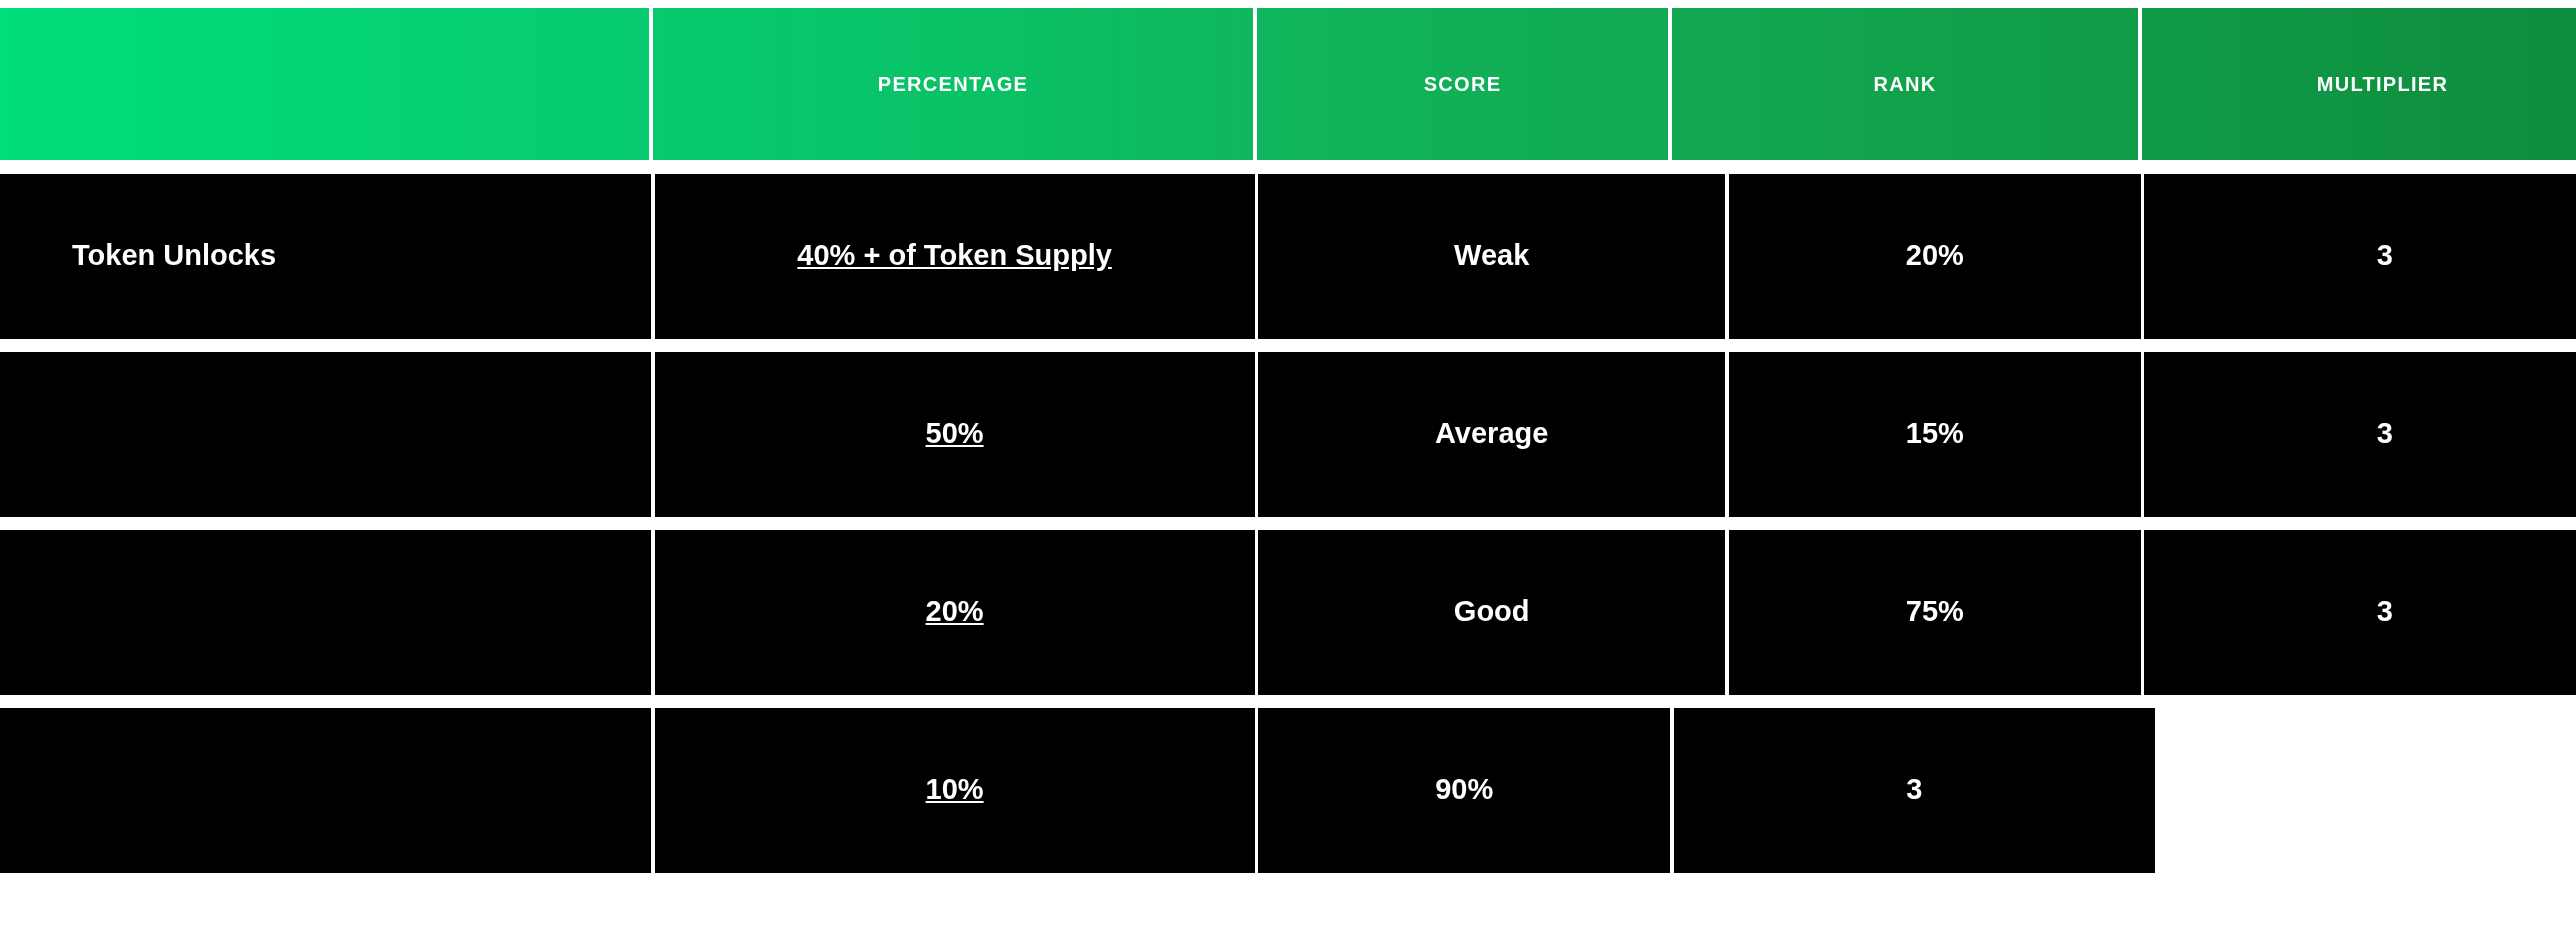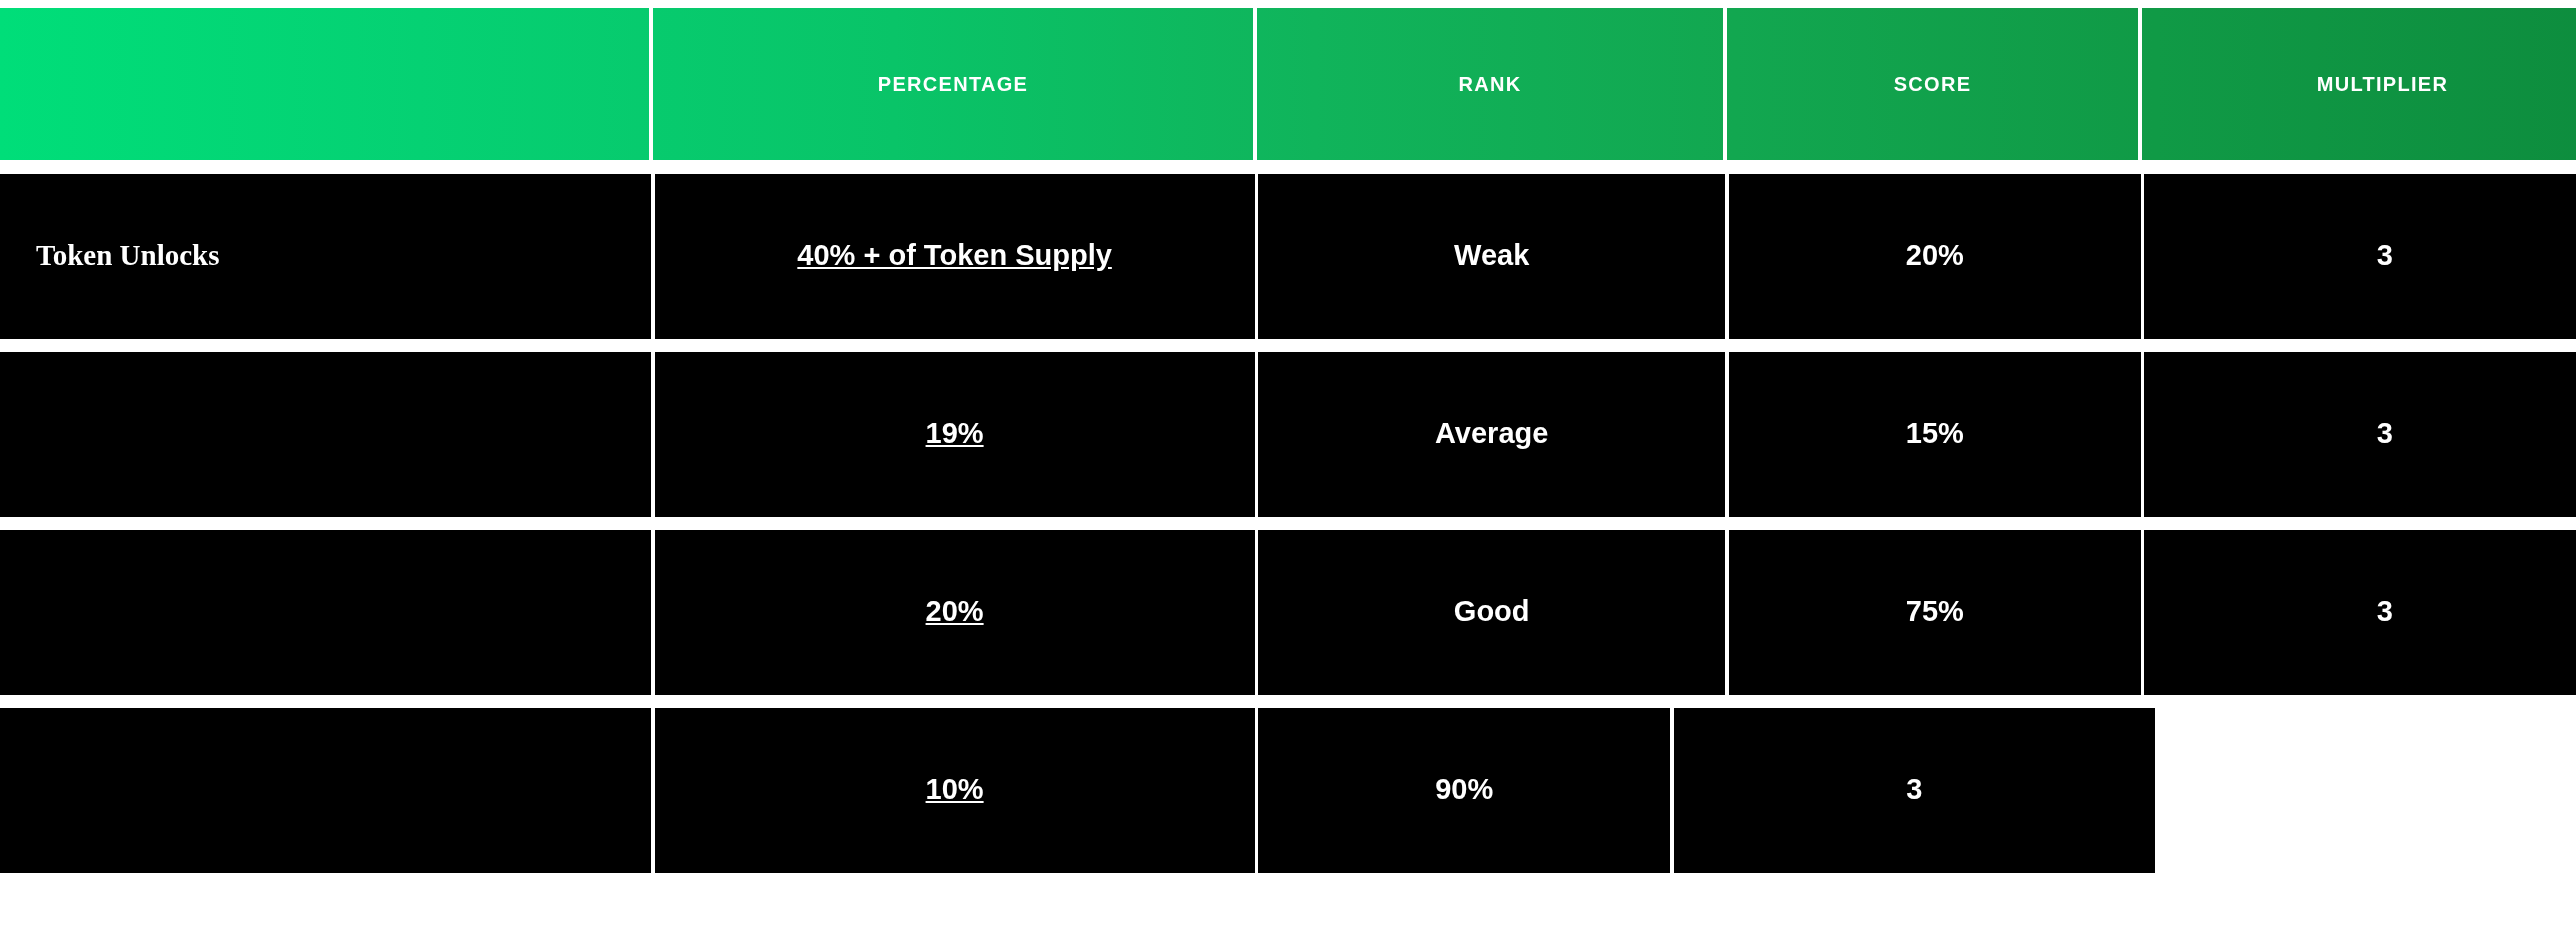--- a/index.html
+++ b/index.html
@@ -82,23 +82,22 @@
     justify-content: center;
     color: #ffffff;
     font-size: 29px;
     font-weight: 700;
     line-height: 1.22;
     text-align: center;
     padding: 0 12.4px;
   }
   .body-cell.label-cell {
     justify-content: flex-start;
-    padding-left: 36px;
+    padding-left: 72px;
     text-align: left;
-    font-family: Liberation Serif, serif;
   }
   .cell-text { display: block; }
   .cell-text .line { display: block; }
 
   
   .col-0 { flex: 0 0 651px; }
   .col-1 { flex: 0 0 604px; }
   .col-2 { flex: 0 0 470px; }
   .col-3 { flex: 0 0 415px; }
   .col-4 { flex: 0 0 485px; }
@@ -115,26 +114,26 @@
 
 <div id="scoring-table">
 
   <div class="t-row header-row">
     <div class="header-cell col-0">
       <span></span>
     </div>
     <div class="header-cell col-1">
       <span>PERCENTAGE</span>
     </div>
+    <div class="header-cell col-3">
+      <span>SCORE</span>
+    </div>
     <div class="header-cell col-2">
       <span>RANK</span>
     </div>
-    <div class="header-cell col-3">
-      <span>SCORE</span>
-    </div>
     <div class="header-cell col-4">
       <span>MULTIPLIER</span>
     </div>
   </div>
 
   <div class="t-row body-row">
     <div class="body-cell label-cell col-0">
       <span class="cell-text">Token Unlocks</span>
     </div>
     <div class="body-cell col-1">
@@ -152,21 +151,21 @@
       <span class="cell-text">3</span>
     </div>
   </div>
 
   <div class="t-row body-row">
     <div class="body-cell label-cell col-0">
       <span class="cell-text"></span>
     </div>
     <div class="body-cell col-1">
       <span class="cell-text">
-        <span class="line">19%</span>
+        <span class="line">50%</span>
       </span>
     </div>
     <div class="body-cell col-2">
       <span class="cell-text">Average</span>
     </div>
     <div class="body-cell col-3">
       <span class="cell-text">15%</span>
     </div>
     <div class="body-cell col-4">
       <span class="cell-text">3</span>

